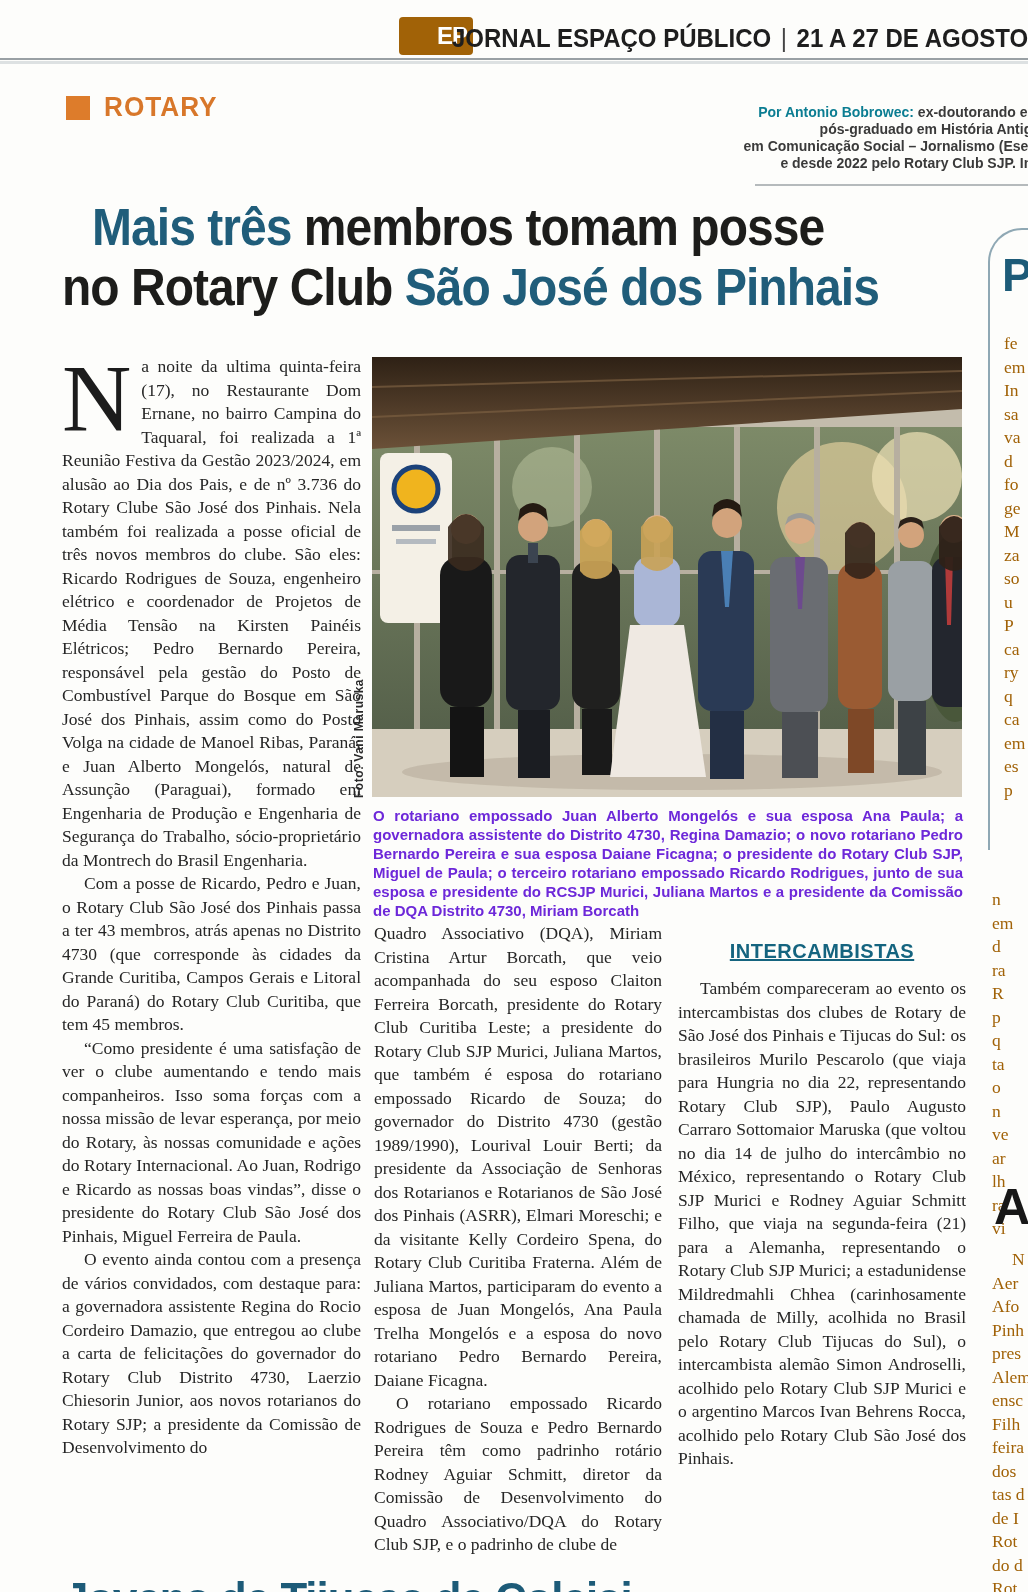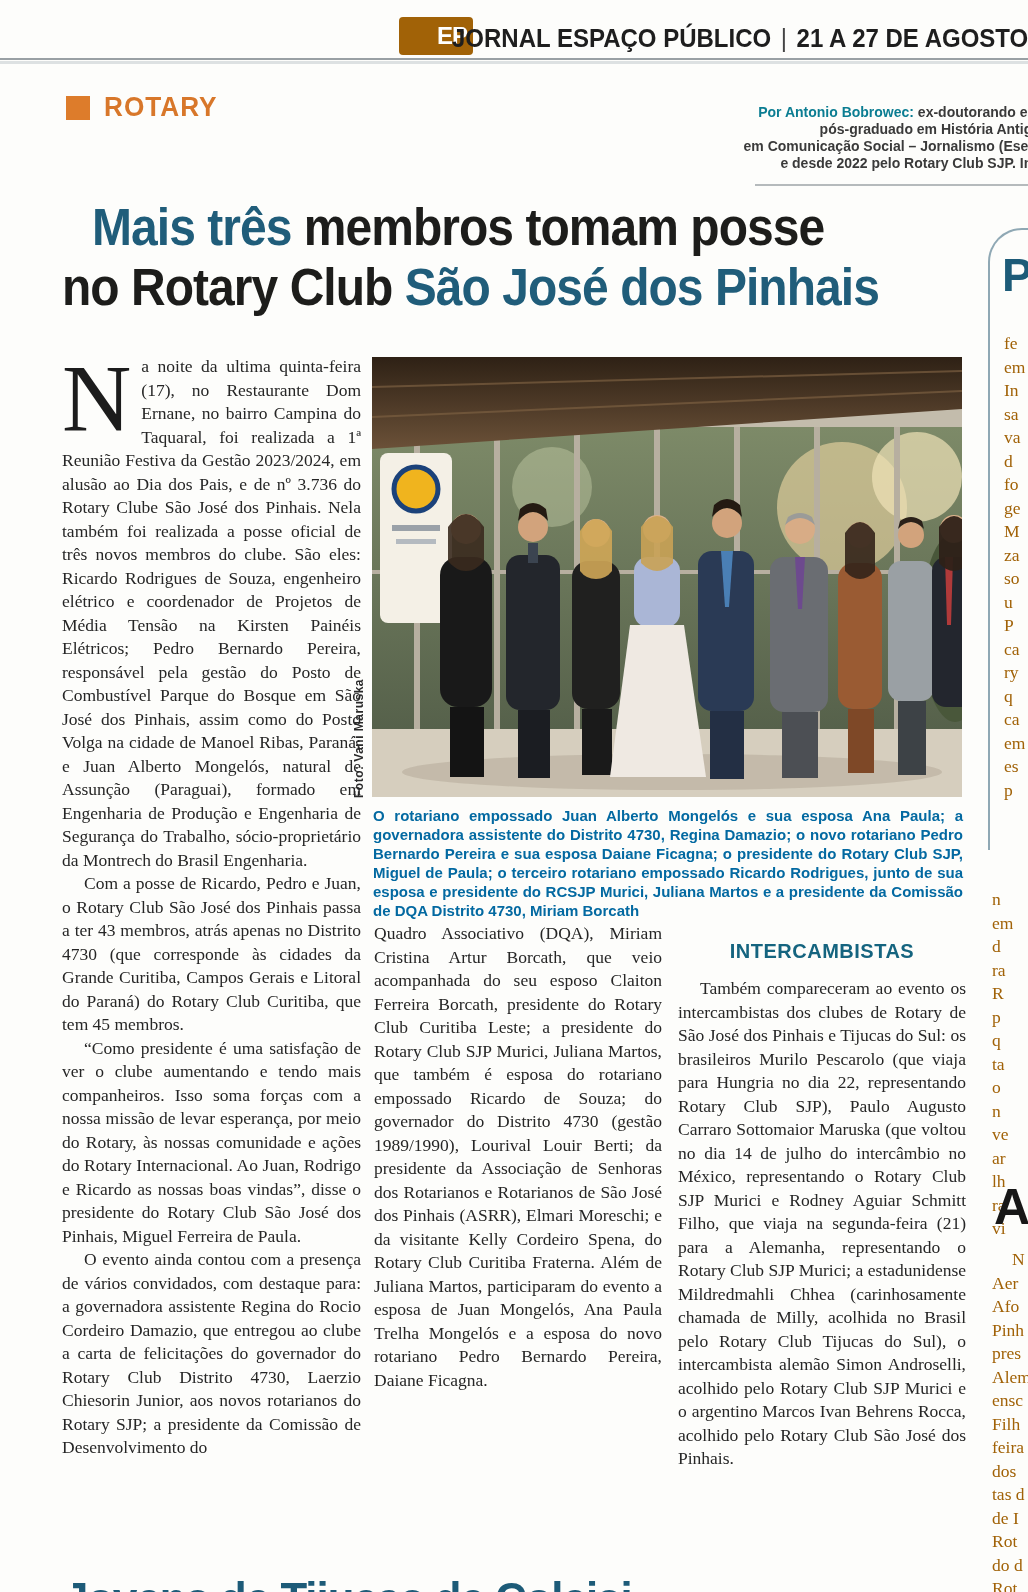--- a/index.html
+++ b/index.html
@@ -41,33 +41,33 @@
   .frag-mid{position:absolute;left:992px;top:888px;}
   .side-a{position:absolute;left:994px;top:1178px;font:800 50px "Liberation Sans",sans-serif;color:#171717;}
   .frag-bot{position:absolute;left:992px;top:1248px;}
   .frag-bot div:first-child{padding-left:20px;}
   
   .photo{position:absolute;left:372px;top:357px;width:590px;height:440px;overflow:hidden;background:#b9b2a2;}
   .photo-credit{position:absolute;left:352px;top:668px;height:130px;
     writing-mode:vertical-rl;transform:rotate(180deg);
     font:700 12px "Liberation Sans",sans-serif;color:#2a2a2a;letter-spacing:.5px;}
   .caption{position:absolute;left:373px;top:806px;width:590px;
-    font:700 15px "Liberation Sans",sans-serif;line-height:19px;color:#0369a1;
+    font:700 15px "Liberation Sans",sans-serif;line-height:19px;color:#6d28d9;
     text-align:justify;}
   
   .col{position:absolute;font-size:17.5px;line-height:23.5px;text-align:justify;color:#262626;overflow:hidden;}
   .col p{margin:0;}
   .col p.ind{text-indent:22px;}
   #col1{left:62px;top:355px;width:299px;height:1226px;}
   #col2{left:374px;top:922px;width:288px;height:668px;}
   #col3{left:678px;top:922px;width:288px;height:668px;}
   .dropcap{float:left;font:400 96px/76px "Liberation Serif",serif;color:#1c1c1c;
     padding:6px 10px 0 0;}
   .subhead{display:block;text-align:center;font:800 20px "Liberation Sans",sans-serif;
-    color:#15647f;margin:18px 0 14px 0;letter-spacing:.5px;text-indent:0;}
+    color:#15647f;margin:18px 0 14px 0;letter-spacing:.5px;text-indent:0;text-decoration:underline;}
   
   .bottom-head{position:absolute;left:64px;top:1572px;white-space:nowrap;
     font:800 46px "Liberation Sans",sans-serif;color:#1d5b78;letter-spacing:-1px;
     transform:scaleX(.95);transform-origin:left;}
 </style>
 </head>
 <body>
 
 <div id="canvas">
 
@@ -250,20 +250,21 @@
 
   <div class="col" id="col1">
     <p><span class="dropcap">N</span><span>a noite da ultima quinta-feira (17), no Restaurante Dom Ernane, no bairro Campina do Taquaral, foi realizada a 1ª Reunião Festiva da Gestão 2023/2024, em alusão ao Dia dos Pais, e de nº 3.736 do Rotary Clube São José dos Pinhais. Nela também foi realizada a posse oficial de três novos membros do clube. São eles: Ricardo Rodrigues de Souza, engenheiro elétrico e coordenador de Projetos de Média Tensão na Kirsten Painéis Elétricos; Pedro Bernardo Pereira, responsável pela gestão do Posto de Combustível Parque do Bosque em São José dos Pinhais, assim como do Posto Volga na cidade de Manoel Ribas, Paraná; e Juan Alberto Mongelós, natural de Assunção (Paraguai), formado em Engenharia de Produção e Engenharia de Segurança do Trabalho, sócio-proprietário da Montrech do Brasil Engenharia.</span></p>
     <p class="ind">Com a posse de Ricardo, Pedro e Juan, o Rotary Club São José dos Pinhais passa a ter 43 membros, atrás apenas no Distrito 4730 (que corresponde às cidades da Grande Curitiba, Campos Gerais e Litoral do Paraná) do Rotary Club Curitiba, que tem 45 membros.</p>
     <p class="ind">“Como presidente é uma satisfação de ver o clube aumentando e tendo mais companheiros. Isso soma forças com a nossa missão de levar esperança, por meio do Rotary, às nossas comunidade e ações do Rotary Internacional. Ao Juan, Rodrigo e Ricardo as nossas boas vindas”, disse o presidente do Rotary Club São José dos Pinhais, Miguel Ferreira de Paula.</p>
     <p class="ind">O evento ainda contou com a presença de vários convidados, com destaque para: a governadora assistente Regina do Rocio Cordeiro Damazio, que entregou ao clube a carta de felicitações do governador do Rotary Club Distrito 4730, Laerzio Chiesorin Junior, aos novos rotarianos do Rotary SJP; a presidente da Comissão de Desenvolvimento do</p>
   </div>
 
   <div class="col" id="col2">
     <p>Quadro Associativo (DQA), Miriam Cristina Artur Borcath, que veio acompanhada do seu esposo Claiton Ferreira Borcath, presidente do Rotary Club Curitiba Leste; a presidente do Rotary Club SJP Murici, Juliana Martos, que também é esposa do rotariano empossado Ricardo de Souza; do governador do Distrito 4730 (gestão 1989/1990), Lourival Louir Berti; da presidente da Associação de Senhoras dos Rotarianos e Rotarianos de São José dos Pinhais (ASRR), Elmari Moreschi; e da visitante Kelly Cordeiro Spena, do Rotary Club Curitiba Fraterna. Além de Juliana Martos, participaram do evento a esposa de Juan Mongelós, Ana Paula Trelha Mongelós e a esposa do novo rotariano Pedro Bernardo Pereira, Daiane Ficagna.</p>
+    <p class="ind">O rotariano empossado Ricardo Rodrigues de Souza e Pedro Bernardo Pereira têm como padrinho rotário Rodney Aguiar Schmitt, diretor da Comissão de Desenvolvimento do Quadro Associativo/DQA do Rotary Club SJP, e o padrinho de clube de</p>
   </div>
 
   <div class="col" id="col3">
     <span class="subhead">INTERCAMBISTAS</span>
     <p class="ind">Também compareceram ao evento os intercambistas dos clubes de Rotary de São José dos Pinhais e Tijucas do Sul: os brasileiros Murilo Pescarolo (que viaja para Hungria no dia 22, representando Rotary Club SJP), Paulo Augusto Carraro Sottomaior Maruska (que voltou no dia 14 de julho do intercâmbio no México, representando o Rotary Club SJP Murici e Rodney Aguiar Schmitt Filho, que viaja na segunda-feira (21) para a Alemanha, representando o Rotary Club SJP Murici; a estadunidense Mildredmahli Chhea (carinhosamente chamada de Milly, acolhida no Brasil pelo Rotary Club Tijucas do Sul), o intercambista alemão Simon Androselli, acolhido pelo Rotary Club SJP Murici e o argentino Marcos Ivan Behrens Rocca, acolhido pelo Rotary Club São José dos Pinhais.</p>
   </div>
 
   <div class="bottom-head">Jovens de Tijucas de Colcisi</div>
 
 </div>

